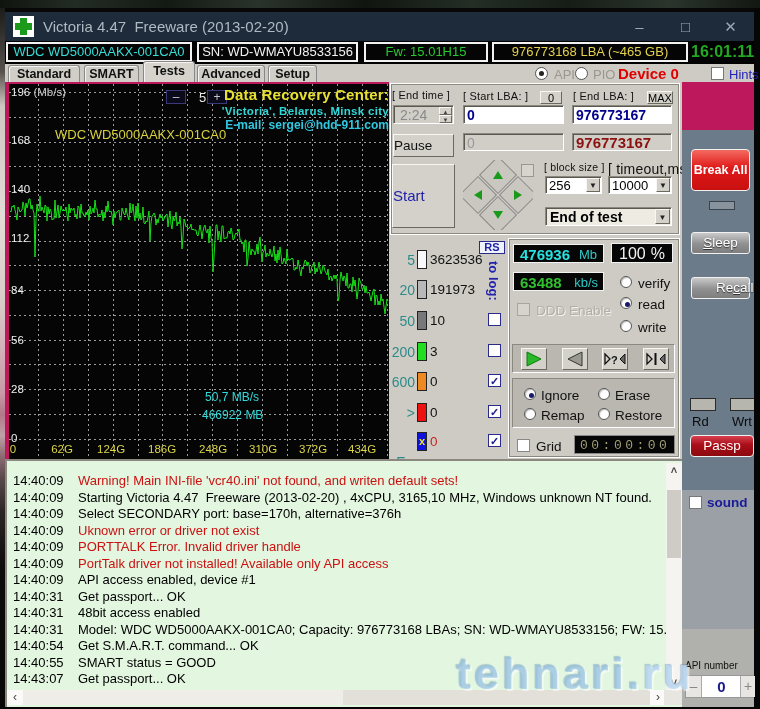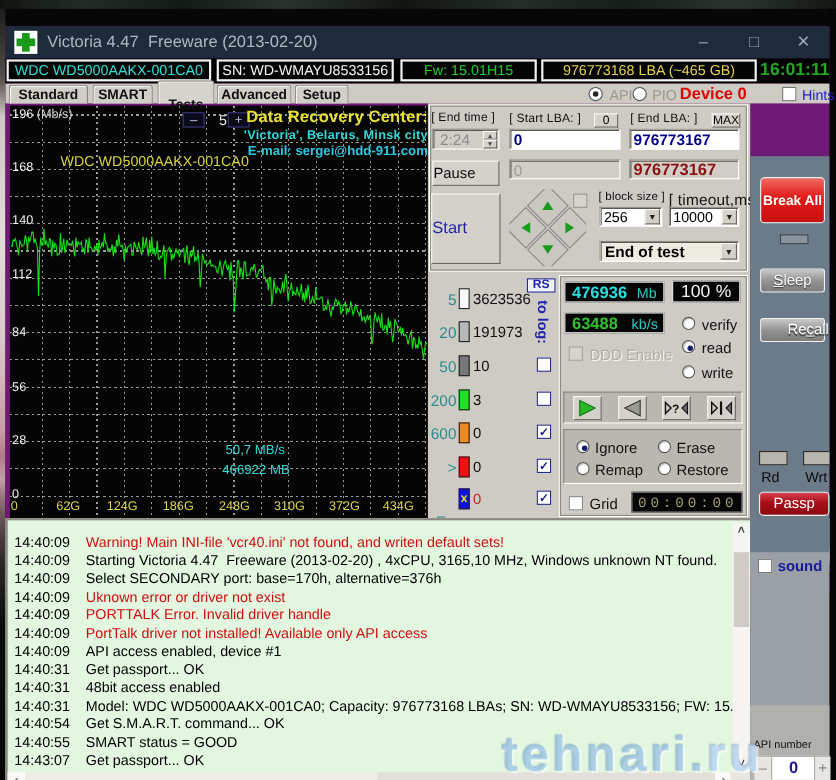--- a/index.html
+++ b/index.html
@@ -1,34 +1,34 @@
 <!DOCTYPE html>
 <html><head>
 <meta charset="utf-8">
 <style>
 * { margin:0; padding:0; box-sizing:border-box; }
 html,body { width:760px; height:709px; overflow:hidden; }
 body { background:#070707; font-family:"Liberation Sans", sans-serif; position:relative; }
 .abs { position:absolute; }
 
-#win { position:absolute; left:5px; top:24px; width:749px; height:515px; background:#701a75; }
+#win { position:absolute; left:5px; top:12px; width:749px; height:515px; background:#be185d; }
 
 #titlebar { position:absolute; left:0; top:0; width:749px; height:29px; background:#1d2b3a; }
 #titlebar .icon { position:absolute; left:8px; top:4px; width:21px; height:21px; background:#fff; }
 #titlebar .icon::before { content:""; position:absolute; left:7px; top:2px; width:7px; height:17px; background:#1c9a1c; }
 #titlebar .icon::after { content:""; position:absolute; left:2px; top:7px; width:17px; height:7px; background:#1c9a1c; }
 #titlebar .title { position:absolute; left:38px; top:6px; color:#aeb9c2; font-size:15px; }
 .capbtn { position:absolute; top:0; width:45px; height:29px; color:#9aa7b4; text-align:center; line-height:29px; font-size:15px; }
 
 #fieldrow { position:absolute; left:0; top:29px; width:749px; height:23px; background:#010101; }
 .dfield { position:absolute; top:1px; height:20px; background:#050505; border:2px solid #f2f2f2; color:#fff; font-size:13px; text-align:center; line-height:15px; white-space:nowrap; overflow:hidden; }
 
 #tabrow { position:absolute; left:0; top:52px; width:749px; height:18px; background:#cecbc4; }
 .tab { position:absolute; bottom:0; height:17px; background:#d1cec7; border:1px solid #888; border-bottom:none; border-top-left-radius:3px; border-top-right-radius:3px; box-shadow:inset 1px 1px 0 #f5f4f2; text-align:center; font-size:12.5px; font-weight:bold; color:#111; padding-top:1px; }
-.tabactive { height:21px; font-weight:bold; z-index:3; background:#d6d3cc; padding-top:14px; }
+.tabactive { height:21px; font-weight:bold; z-index:3; background:#d6d3cc; padding-top:2px; }
 
 #main { position:absolute; left:0; top:70px; width:749px; height:377px; }
 #graph { position:absolute; left:4px; top:2px; width:383px; height:375px; background:#050505; }
 #ctrlpanel { position:absolute; left:384px; top:0; width:293px; height:377px; background:#cecbc4; }
 #rightpanel { position:absolute; left:677px; top:0; width:72px; height:377px; background:#6b7b8a;margin-top:48px; }
 
 #logarea { position:absolute; left:0; top:447px; width:677px; height:248px; background:#e2f6e0; border-left:2px solid #8a887f; border-top:2px solid #8a887f; }
 #rightlower { position:absolute; left:677px; top:447px; width:72px; height:248px; background:#9aa0a6; }
 .logline { position:absolute; left:0; width:677px; height:17px; font-size:13px; color:#000; white-space:nowrap; }
 .logline .ts { position:absolute; left:6px; }

